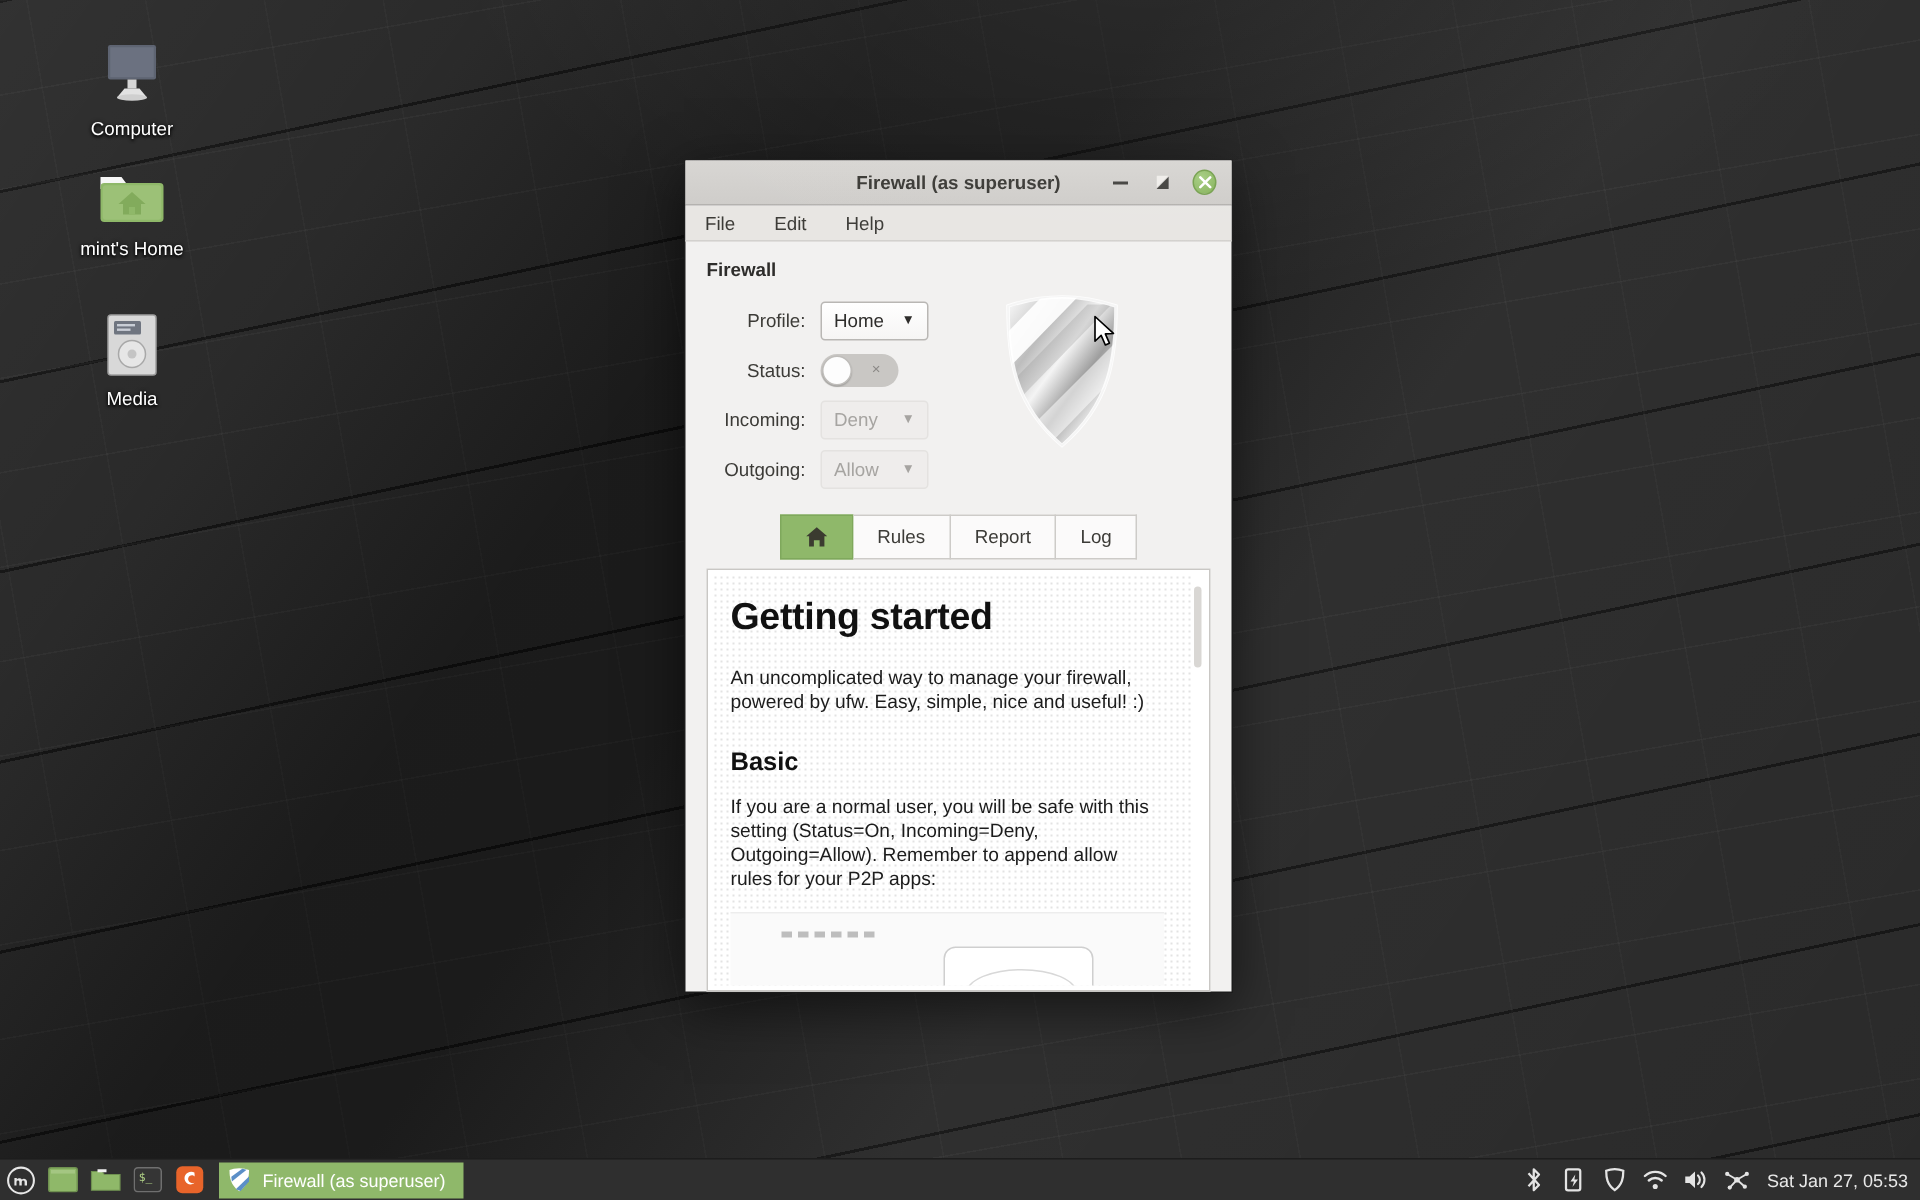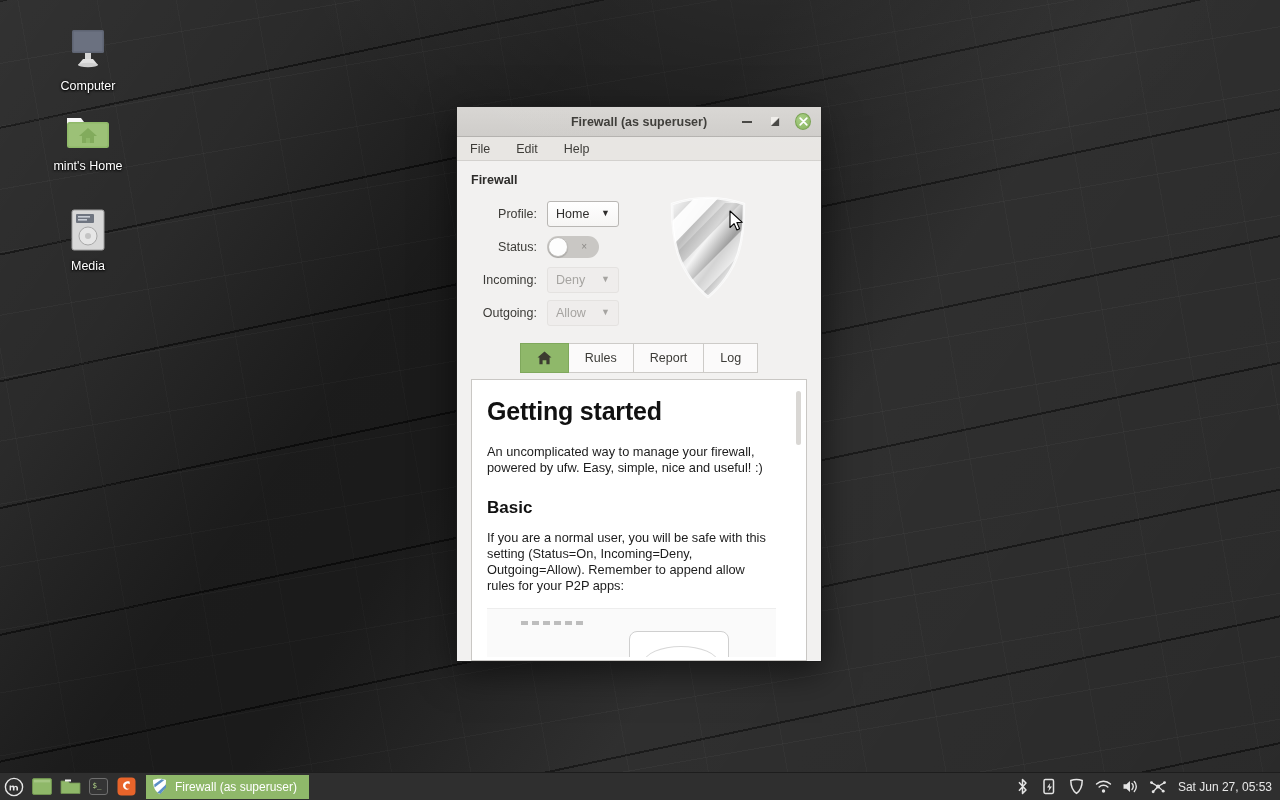--- a/index.html
+++ b/index.html
@@ -449,15 +449,15 @@
     <span class="tray-ico">
       <svg width="19" height="17" viewBox="0 0 19 17">
         <circle cx="9.5" cy="8.5" r="2" fill="#e4e4e4"></circle>
         <circle cx="2.6" cy="4.4" r="1.5" fill="#e4e4e4"></circle>
         <circle cx="16.4" cy="4.4" r="1.5" fill="#e4e4e4"></circle>
         <circle cx="4.4" cy="14" r="1.5" fill="#e4e4e4"></circle>
         <circle cx="15" cy="13.4" r="1.5" fill="#e4e4e4"></circle>
         <path d="M9.5 8.5 L2.6 4.4 M9.5 8.5 L16.4 4.4 M9.5 8.5 L4.4 14 M9.5 8.5 L15 13.4" stroke="#e4e4e4" stroke-width="1.3"></path>
       </svg>
     </span>
-    <span id="clock">Sat Jun 27, 05:53</span>
+    <span id="clock">Sat Jan 27, 05:53</span>
   </div>
 </div>
 
 </body></html>

